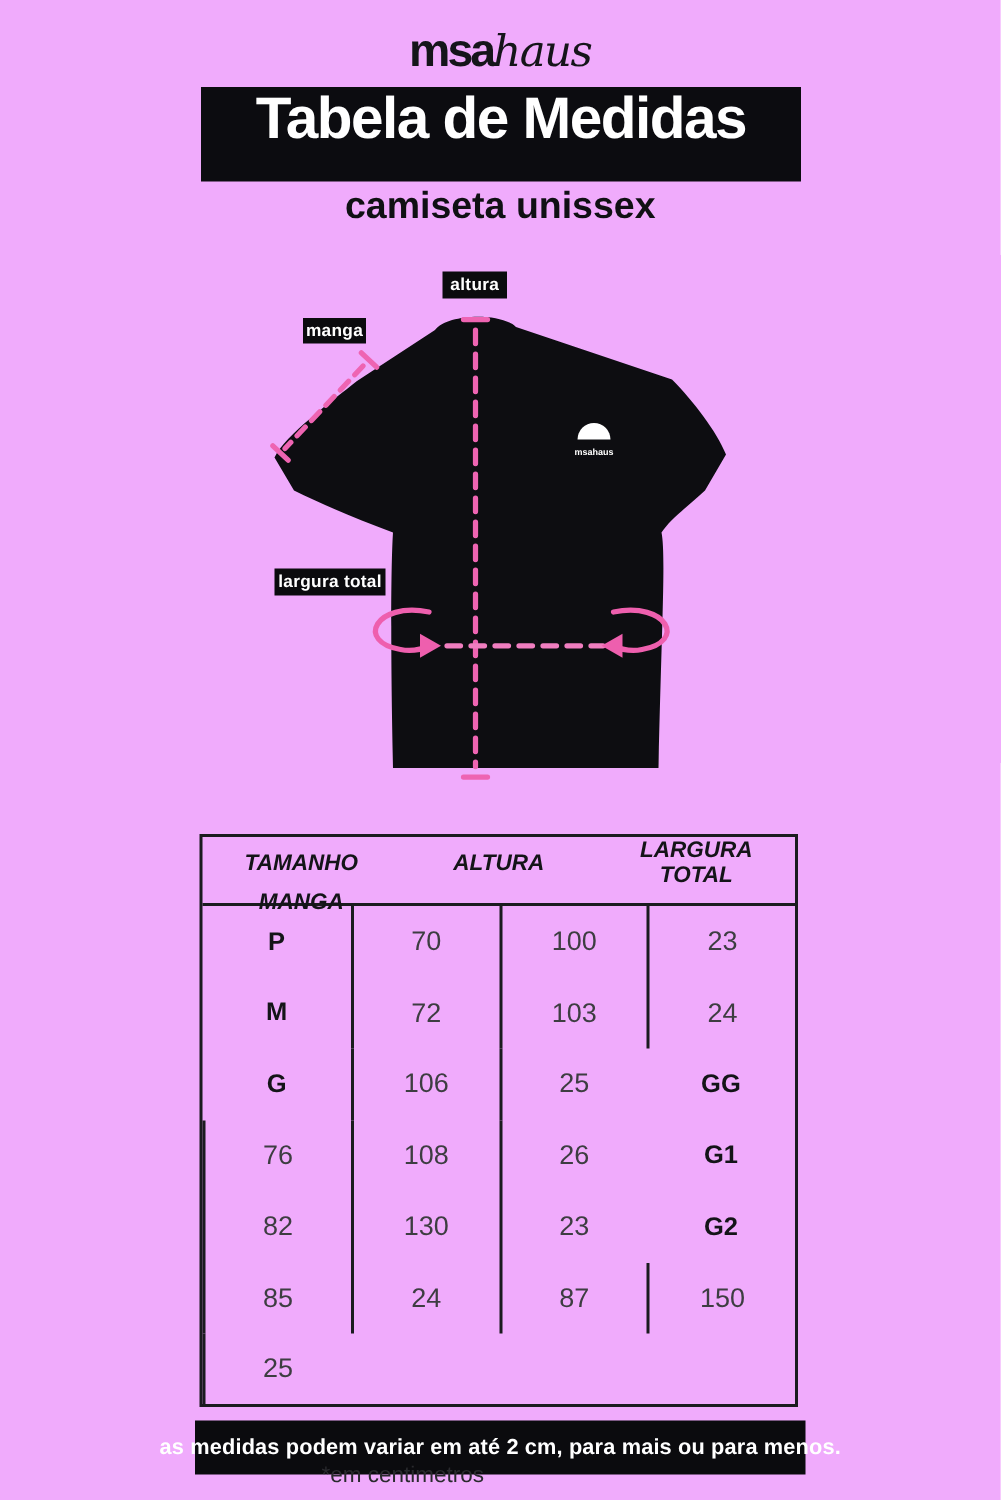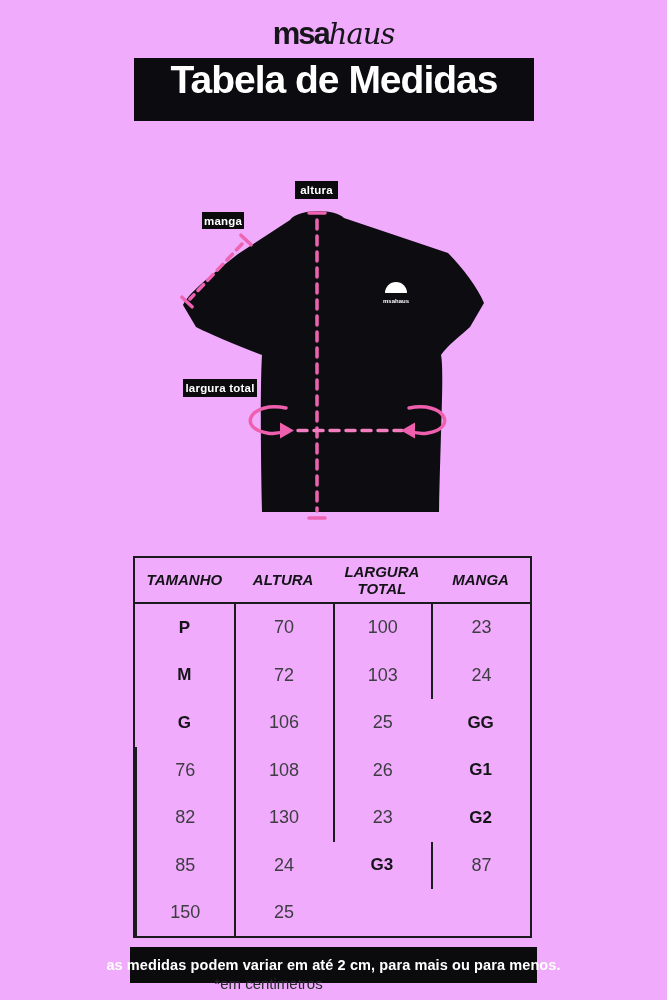--- a/index.html
+++ b/index.html
@@ -21,21 +21,21 @@
   .diagram svg{position:absolute;left:0;top:0;}
   .tag{position:absolute;background:#0b0b0e;color:#fff;font-weight:bold;
        display:flex;align-items:center;justify-content:center;font-size:11.5px;letter-spacing:.2px;}
   .tag-altura{left:295px;top:11px;width:43px;height:18px;}
   .tag-manga{left:202px;top:42px;width:42px;height:17px;}
   .tag-largura{left:183px;top:209px;width:74px;height:18px;}
 
   
   .sizes{position:absolute;left:133px;top:556px;width:399px;height:382px;
          border:2px solid #1b1b1f;box-sizing:border-box;}
-  .thead{display:grid;grid-template-columns:1fr 1fr 1fr 1fr;height:46px;
+  .thead{display:grid;grid-template-columns:1fr 1fr 1fr;height:46px;
          border-bottom:2px solid #1b1b1f;box-sizing:border-box;}
   .thead .hc{display:flex;align-items:center;justify-content:center;text-align:center;
          font-weight:bold;font-style:italic;font-size:15px;color:#141418;line-height:1.15;padding:0 8px;}
   .tbody{display:grid;grid-template-columns:1fr 1fr 1fr 1fr;grid-auto-rows:47.5px;height:332px;}
   .cell{display:flex;align-items:center;justify-content:center;box-sizing:border-box;}
   .cell.vline{border-left:2px solid #1b1b1f;}
   .cell.size{font-weight:bold;font-size:17px;color:#141418;}
   .cell.val{font-size:18px;color:#3d3d41;}
 
   
@@ -50,20 +50,21 @@
 
 <div class="page">
 
   <div class="brand">
     <span class="b">msa</span><span class="i">haus</span>
   </div>
 
   <div class="titlebar">
     <span>Tabela de Medidas</span>
   </div>
+  <div class="subtitle">camiseta unissex</div>
 
   <div class="diagram">
     <svg width="667" height="380" viewBox="0 0 667 380">
 
       <path d="M 290 50
            C 298 39 334 38 344 48
            L 448 83
            C 462 97 478 118 484 133
            L 470 157
            C 458 168 447 176 441 185
@@ -141,21 +142,20 @@
 
       <div class="cell size">G1</div>
       <div class="cell val vline">82</div>
       <div class="cell val vline">130</div>
       <div class="cell val vline">23</div>
 
       <div class="cell size">G2</div>
       <div class="cell val vline">85</div>
       <div class="cell val vline">24</div>
 
-      <div class="cell size">G3</div>
       <div class="cell val vline">87</div>
       <div class="cell val vline">150</div>
       <div class="cell val vline">25</div>
     </div>
   </div>
 
   <div class="notebar">
     <span>as medidas podem variar em até 2 cm, para mais ou para menos.</span>
   </div>
   <div class="unitnote">*em centimetros</div>

